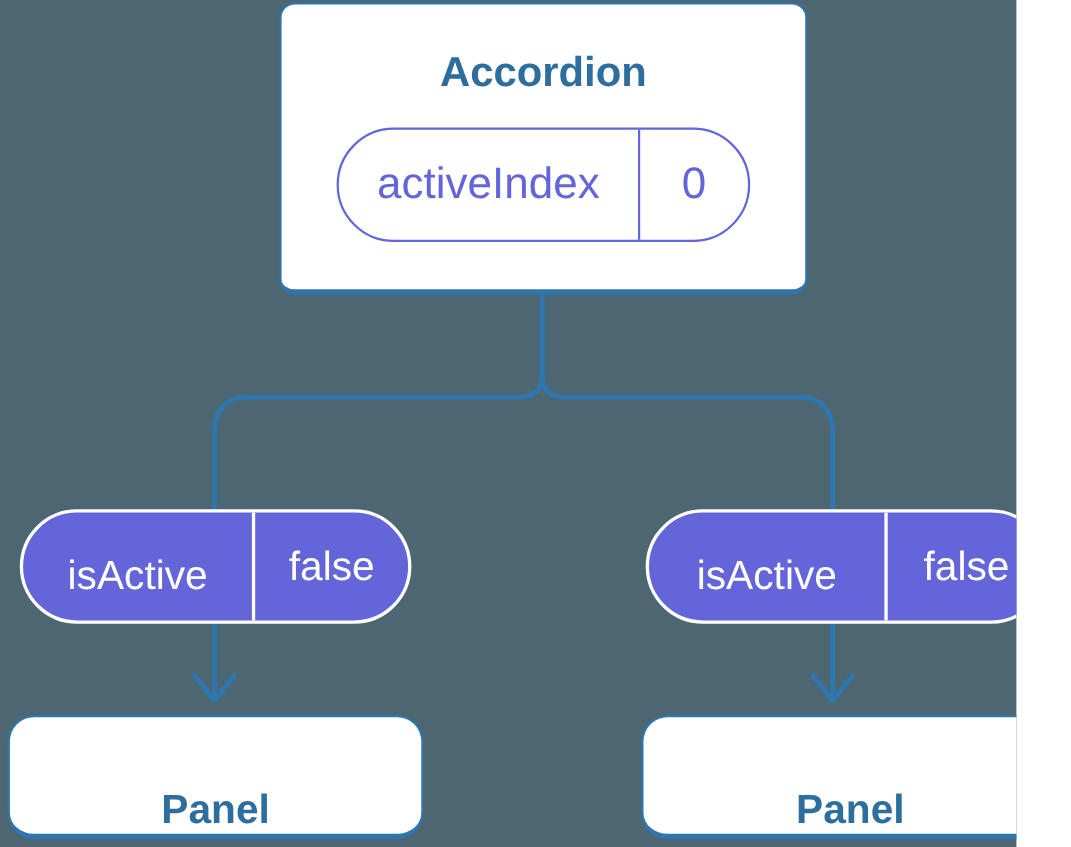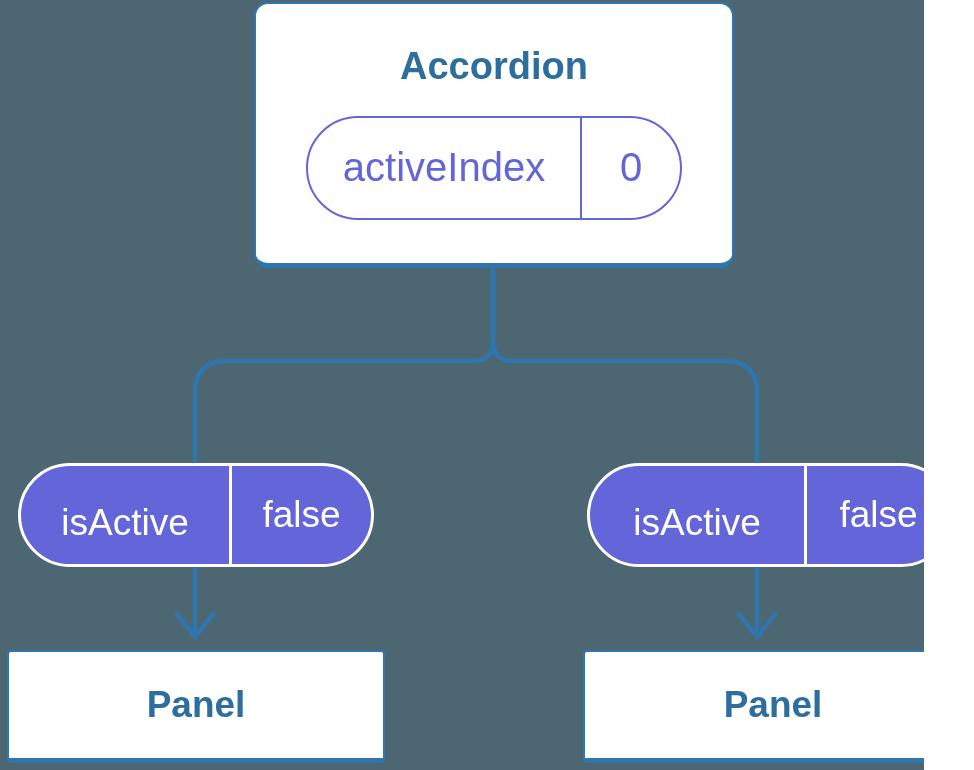--- a/index.html
+++ b/index.html
@@ -103,23 +103,23 @@
     font-size: 37px;
   }
   .pill.filled .pill-label { width: 60%; margin-top: 16px; }
   .pill.filled .pill-value { width: 40%; }
   .pill.filled .pill-divider { width: 3px; background: #FFFFFF; }
 
   .pill.filled.pos-left  { left: 18px;  top: 463px; width: 356px; }
   .pill.filled.pos-right { left: 587px; top: 463px; width: 366px; }
 
   .panel-card {
-    border-radius: 4px;
+    border-radius: 24px;
     display: flex;
-    align-items: center;
+    align-items: flex-end;
     justify-content: center;
   }
   .panel-card .card-title { font-size: 37px; }
   .panel-card.pos-left  { left: 7px;   top: 650px; width: 378px; height: 113px; }
   .panel-card.pos-right { left: 583px; top: 650px; width: 380px; height: 113px; }
 </style>
 </head>
 <body>
 
 <div class="canvas">

